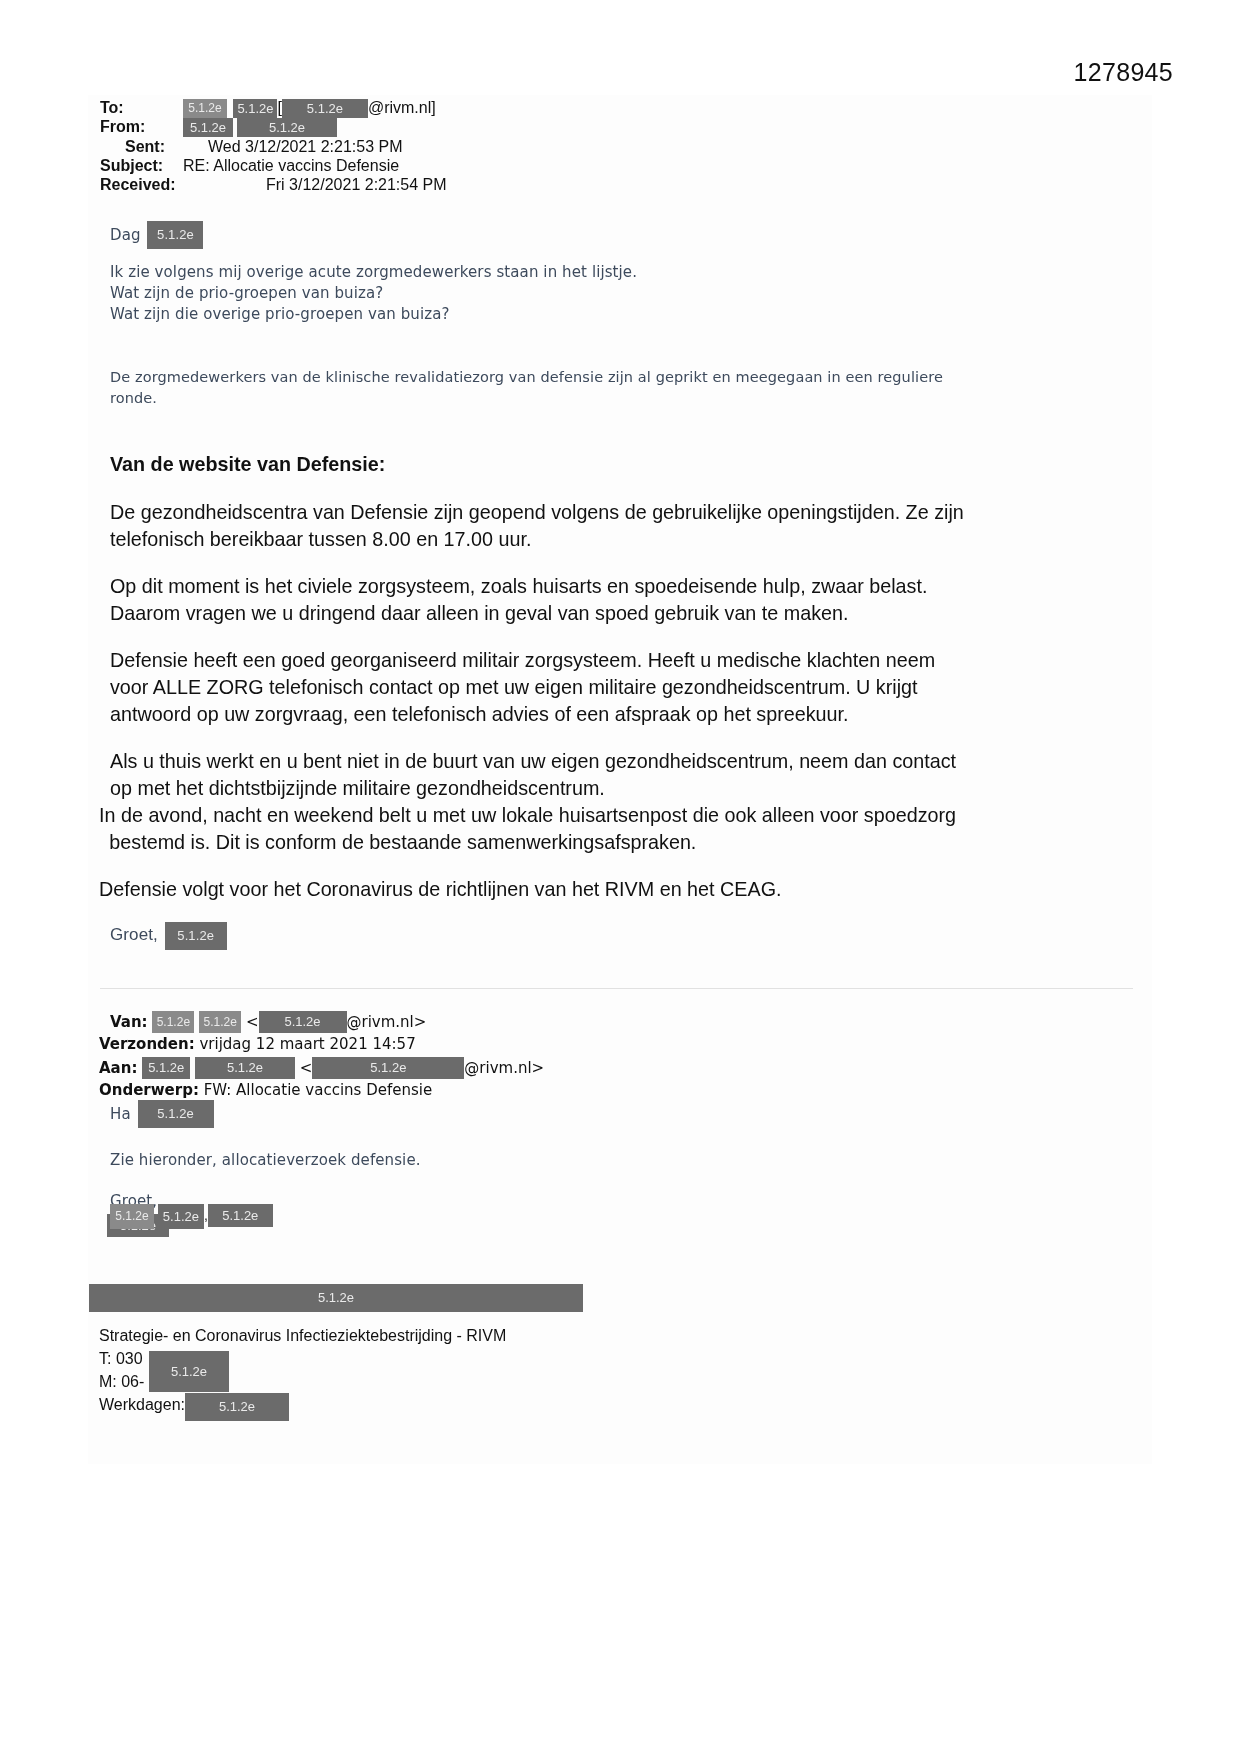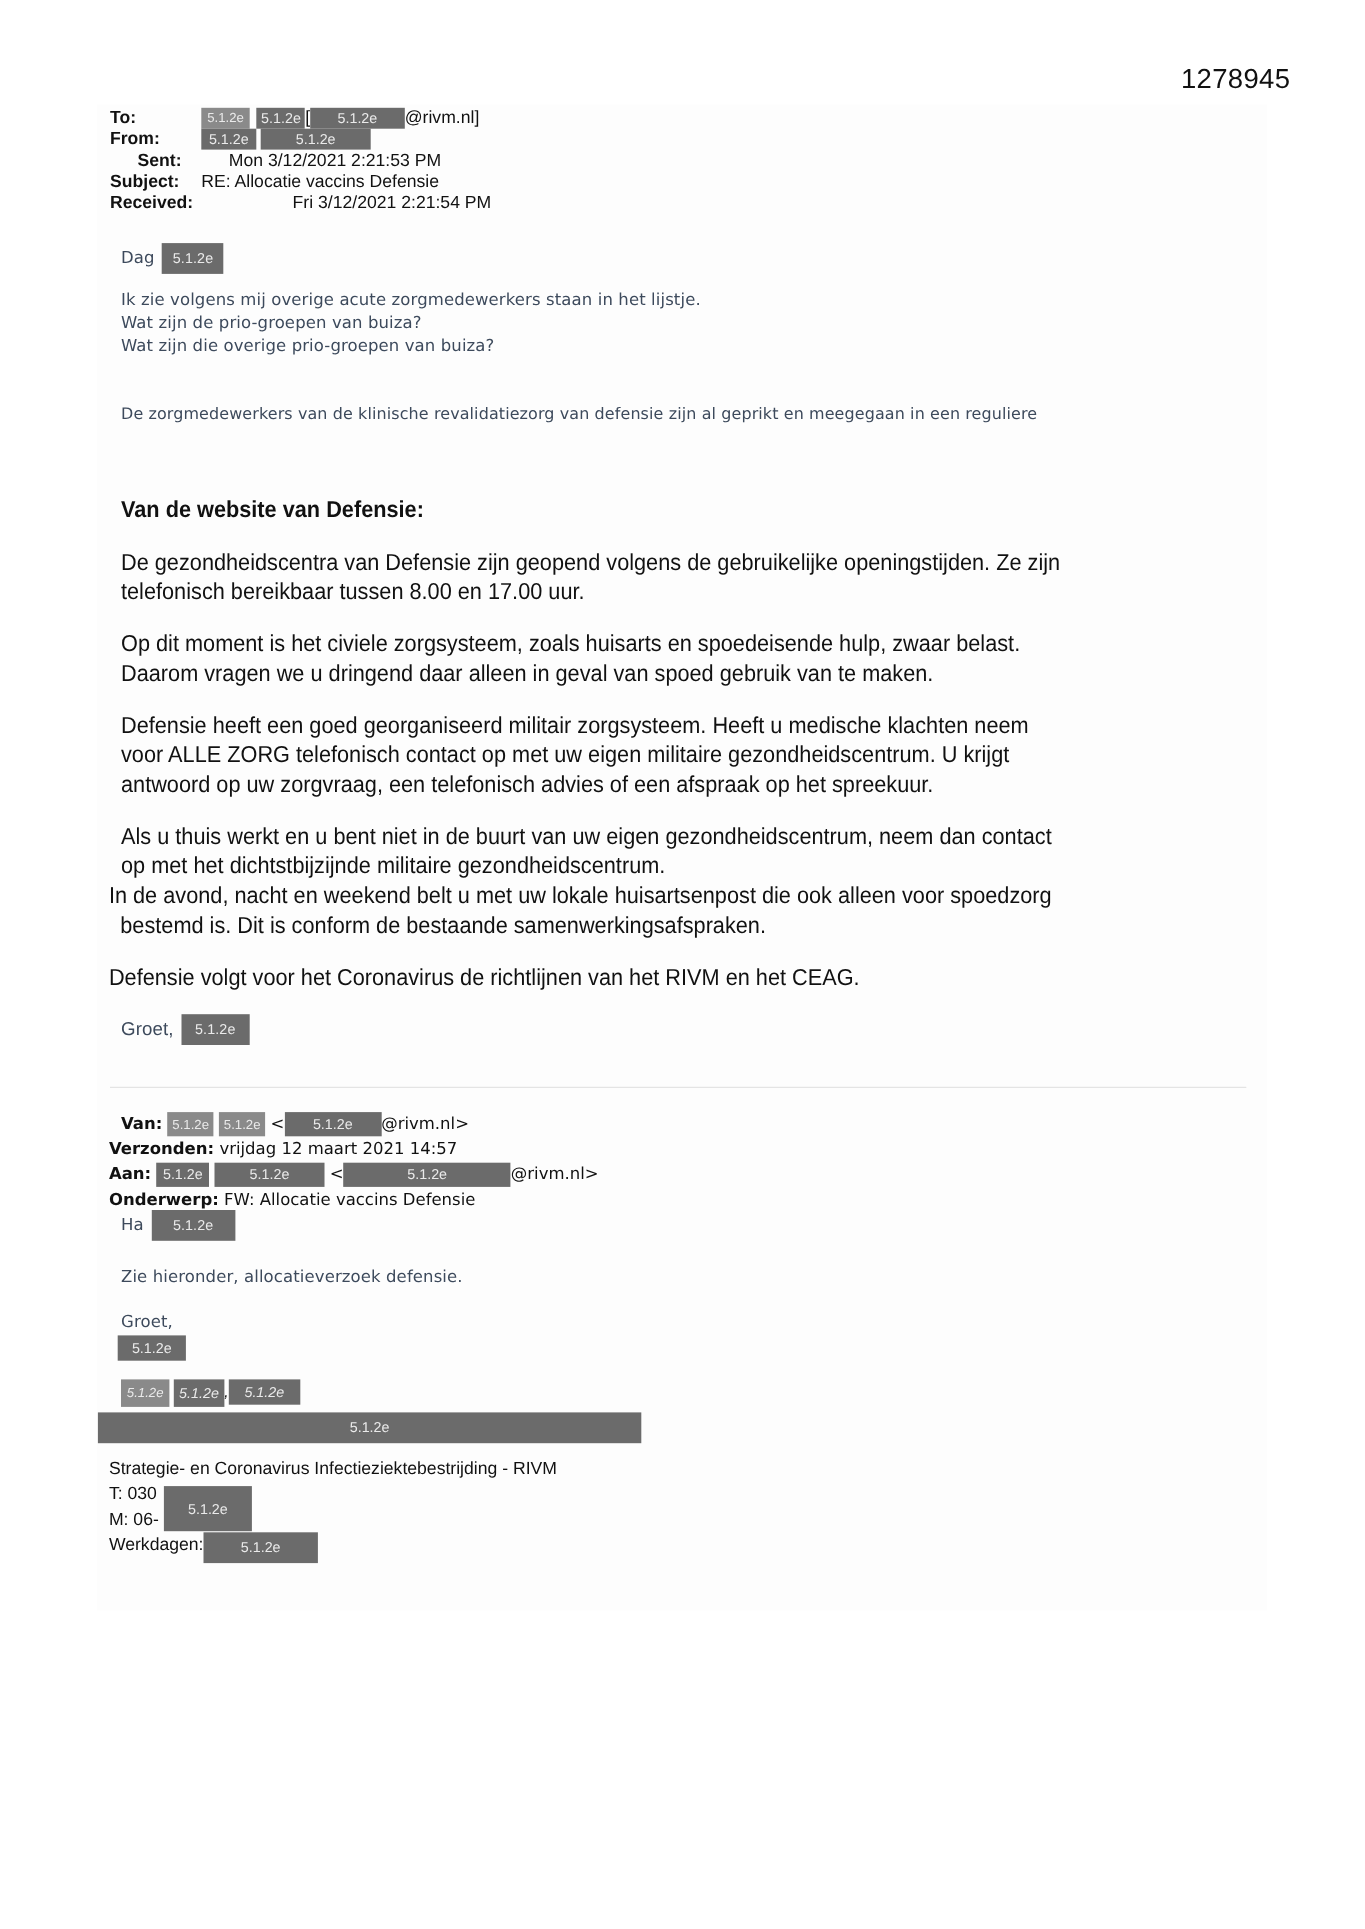--- a/index.html
+++ b/index.html
@@ -114,21 +114,21 @@
     </span>
   </div>
   <div class="hdr-row" style="top:117px;">
     <span class="hdr-label">From:</span>
     <span class="hdr-value">
       <span class="red" style="width:50px;height:19px;line-height:19px;">5.1.2e</span><span class="red" style="width:100px;height:19px;line-height:19px;margin-left:4px;">5.1.2e</span>
     </span>
   </div>
   <div class="hdr-row" style="top:137px;margin-left:25px;">
     <span class="hdr-label">Sent:</span>
-    <span class="hdr-value">Mon 3/12/2021 2:21:53 PM</span>
+    <span class="hdr-value">Wed 3/12/2021 2:21:53 PM</span>
   </div>
   <div class="hdr-row" style="top:156px;">
     <span class="hdr-label">Subject:</span>
     <span class="hdr-value">RE: Allocatie vaccins Defensie</span>
   </div>
   <div class="hdr-row" style="top:175px;">
     <span class="hdr-label">Received:</span>
     <span class="hdr-value" style="left:166px;">Fri 3/12/2021 2:21:54 PM</span>
   </div>
 </div>
@@ -139,20 +139,21 @@
 </div>
 
 <div class="abs vtext" style="left:110px;top:262px;">
   <div>Ik zie volgens mij overige acute zorgmedewerkers staan in het lijstje.</div>
   <div>Wat zijn de prio-groepen van buiza?</div>
   <div>Wat zijn die overige prio-groepen van buiza?</div>
 </div>
 
 <div class="abs vtext" style="left:110px;top:367px;font-size:14.5px;">
   <div>De zorgmedewerkers van de klinische revalidatiezorg van defensie zijn al geprikt en meegegaan in een reguliere</div>
+  <div>ronde.</div>
 </div>
 
 <div class="abs web web-h" style="left:110px;top:450px;">Van de website van Defensie:</div>
 
 <div class="abs web" style="left:110px;top:498px;">
   <div>De gezondheidscentra van Defensie zijn geopend volgens de gebruikelijke openingstijden. Ze zijn</div>
   <div>telefonisch bereikbaar tussen 8.00 en 17.00 uur.</div>
 </div>
 
 <div class="abs web" style="left:110px;top:572px;">
@@ -213,21 +214,21 @@
   <span class="red" style="width:76px;height:28px;line-height:28px;margin-left:2px;">5.1.2e</span>
 </div>
 
 <div class="abs vtext" style="left:110px;top:1150px;">Zie hieronder, allocatieverzoek defensie.</div>
 
 <div class="abs vtext" style="left:110px;top:1191px;">Groet,</div>
 <div class="abs" style="left:107px;top:1214px;">
   <span class="red" style="width:62px;height:23px;line-height:23px;">5.1.2e</span>
 </div>
 
-<div class="abs" style="left:110px;top:1254px;font-family:'Liberation Sans', sans-serif;font-size:14px;font-style:italic;">
+<div class="abs" style="left:110px;top:1204px;font-family:'Liberation Sans', sans-serif;font-size:14px;">
   <span class="red light" style="width:44px;height:25px;line-height:25px;font-size:12px;">5.1.2e</span>
   <span class="red" style="width:46px;height:25px;line-height:25px;">5.1.2e</span><span>,</span><span class="red" style="width:65px;height:23px;line-height:23px;vertical-align:top;">5.1.2e</span>
 </div>
 
 <div class="abs" style="left:89px;top:1284px;">
   <span class="red" style="width:494px;height:28px;line-height:28px;">5.1.2e</span>
 </div>
 
 <div class="abs sig" style="left:99px;top:1324px;">Strategie- en Coronavirus Infectieziektebestrijding - RIVM</div>
 <div class="abs sig" style="left:99px;top:1347px;">T: 030</div>

